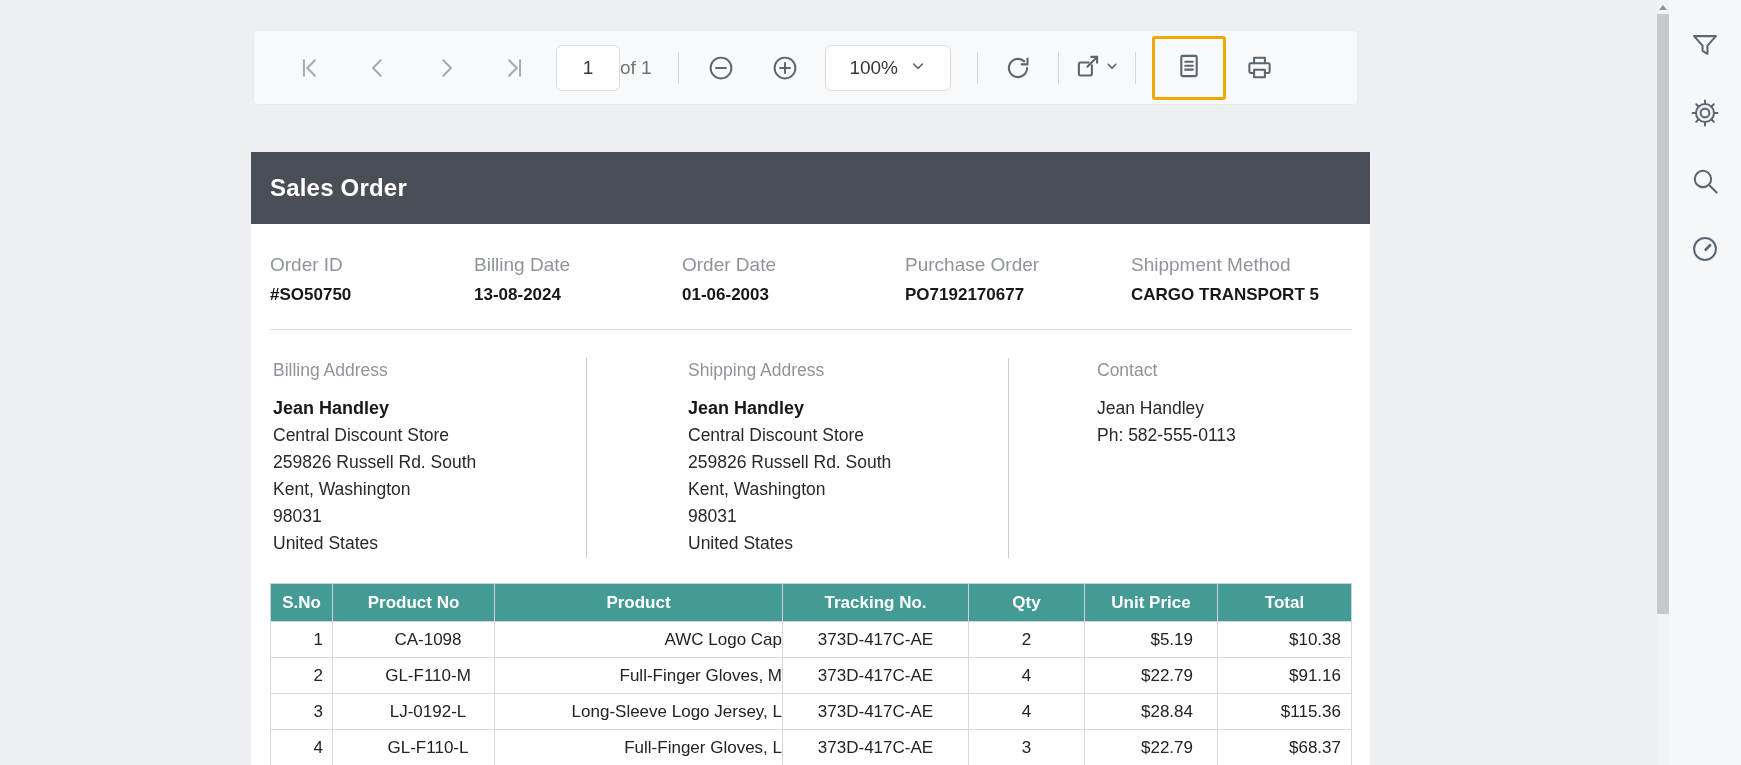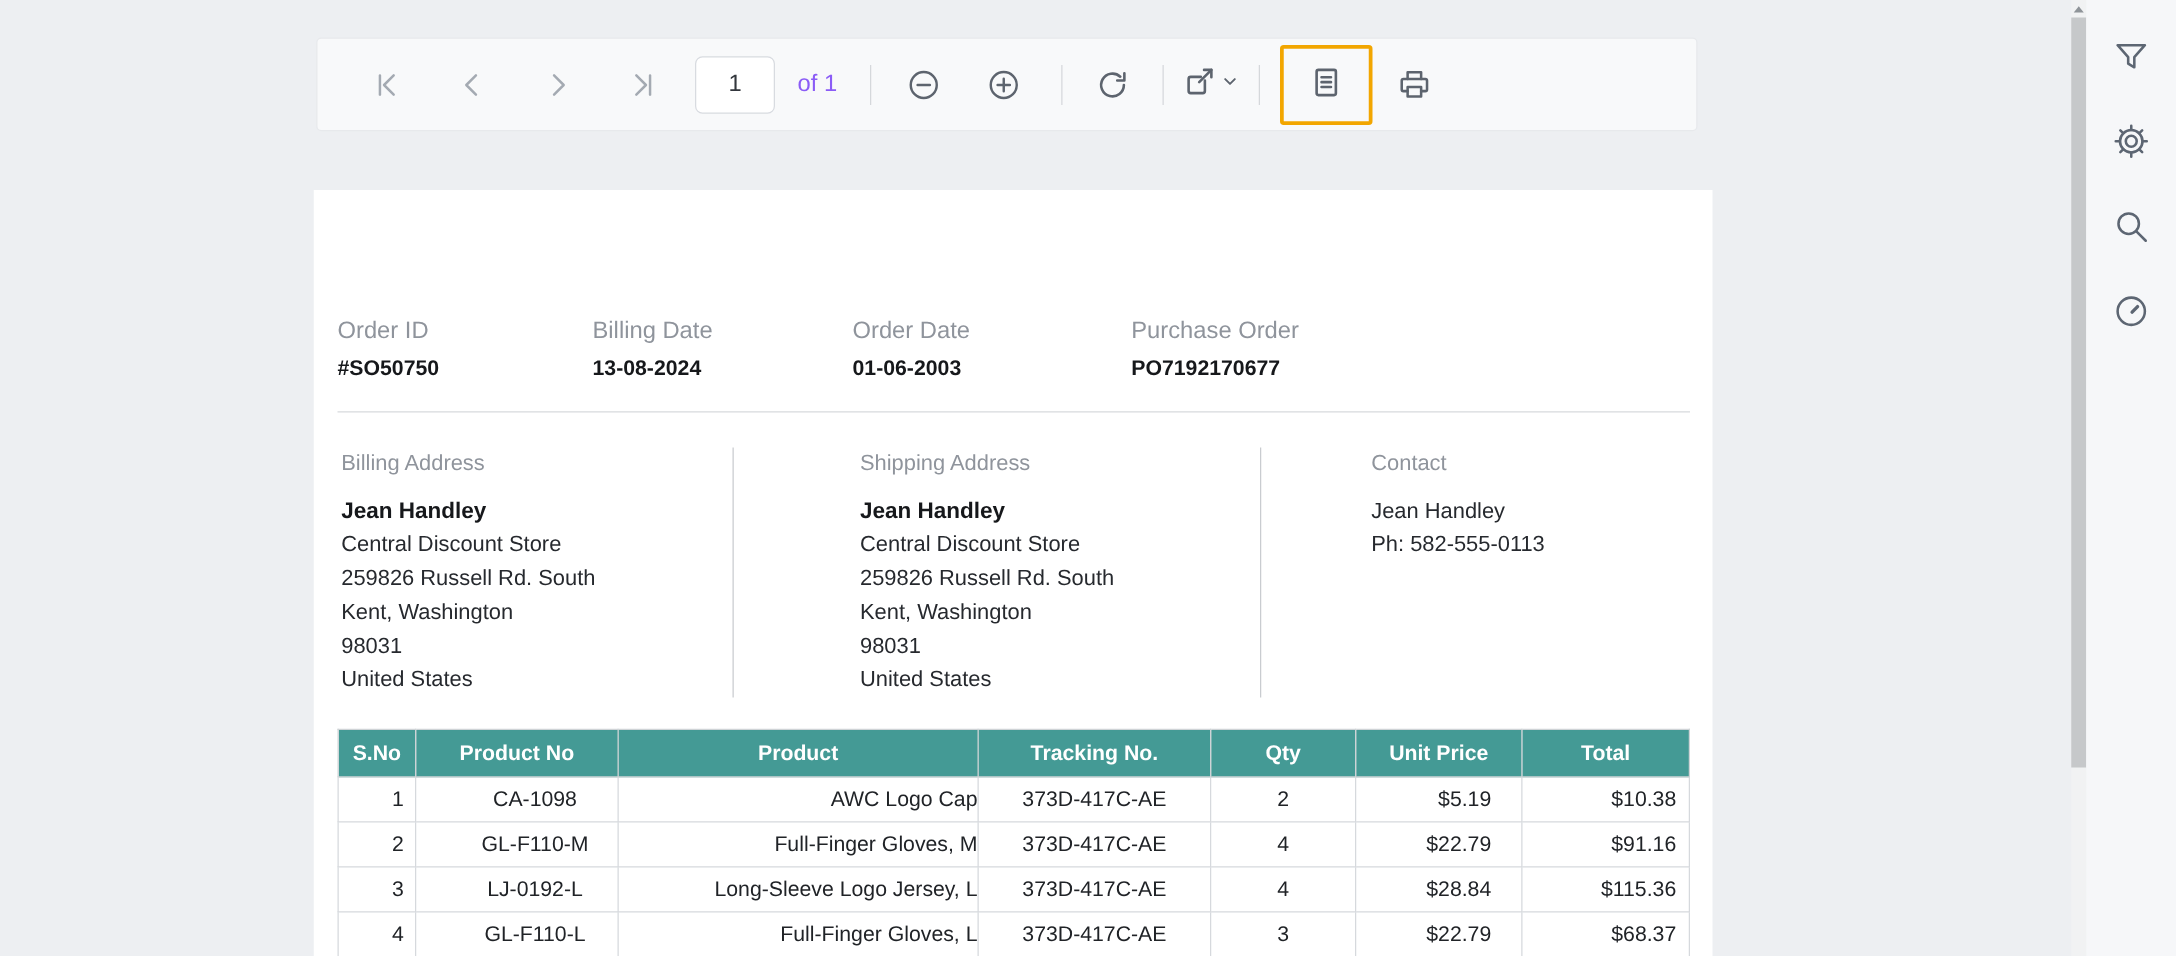--- a/index.html
+++ b/index.html
@@ -31,21 +31,21 @@
   .ml28 { margin-left: 28px; } .ml26 { margin-left: 26px; }
   .ml24 { margin-left: 24px; } .ml22 { margin-left: 22px; }
   .ml20 { margin-left: 20px; }
   .ml16 { margin-left: 16px; } .ml14 { margin-left: 14px; }
   .page-box {
     margin-left: 22px;
     width: 64px; height: 46px;
     background: #ffffff; border: 1px solid #d8dbe0; border-radius: 6px;
     text-align: center; font-size: 19px; color: #33373d;
   }
-  .of-label { margin-left: 18px; font-size: 19px; color: #8b5cf6; white-space: nowrap; }
+  .of-label { font-size: 19px; color: #737373; white-space: nowrap; }
   .tb-divider { width: 1px; height: 32px; background: #d5d8db; }
   .zoom-box {
     margin-left: 20px;
     width: 126px; height: 46px;
     background: #ffffff; border: 1px solid #d8dbe0; border-radius: 6px;
     display: flex; align-items: center; justify-content: center; gap: 12px;
     font-size: 19px; color: #33373d; cursor: pointer;
   }
   .export-group { display: flex; align-items: center; gap: 4px; cursor: pointer; color: #5d646e; margin-left: 16px; }
   .highlight-btn {
@@ -184,20 +184,28 @@
   </button>
   <button class="tb-btn ml24">
     <span>
       <svg width="26" height="26" viewBox="0 0 20 20" fill="none" stroke="currentColor" stroke-width="1.5" stroke-linecap="round">
           <circle cx="10" cy="10" r="8"></circle>
           <path d="M6.2 10h7.6M10 6.2v7.6"></path>
         </svg>
     </span>
   </button>
 
+  <div class="zoom-box">
+    <span>100%</span>
+    <span>
+      <svg width="16" height="16" viewBox="0 0 20 20" fill="none" stroke="#5d646e" stroke-width="2" stroke-linecap="round" stroke-linejoin="round">
+          <path d="M4.5 7.5l5.5 5.5 5.5-5.5"></path>
+        </svg>
+    </span>
+  </div>
 
   <div class="tb-divider ml26"></div>
 
   <button class="tb-btn ml20">
     <span>
       <svg width="26" height="26" viewBox="0 0 20 20" fill="none" stroke="currentColor" stroke-width="1.6" stroke-linecap="round" stroke-linejoin="round">
           <path d="M17 10a7 7 0 1 1-2.2-5.1"></path>
           <path d="M17.3 2.8v4.4h-4.4"></path>
         </svg>
     </span>
@@ -237,36 +245,43 @@
           <path d="M6 6.8V2.8h8v4"></path>
           <path d="M6 14H3.5a1 1 0 0 1-1-1V7.8a1 1 0 0 1 1-1h13a1 1 0 0 1 1 1V13a1 1 0 0 1-1 1H14"></path>
           <rect x="6" y="11.6" width="8" height="5.6"></rect>
         </svg>
     </span>
   </button>
 </div>
 
 <div class="page">
 
+  <div class="page-header">
+    <h1>Sales Order</h1>
+  </div>
 
   <div class="detail-col" style="left:19px">
     <div class="detail-label">Order ID</div>
     <div class="detail-value">#SO50750</div>
   </div>
   <div class="detail-col" style="left:223px">
     <div class="detail-label">Billing Date</div>
     <div class="detail-value">13-08-2024</div>
   </div>
   <div class="detail-col" style="left:431px">
     <div class="detail-label">Order Date</div>
     <div class="detail-value">01-06-2003</div>
   </div>
   <div class="detail-col" style="left:654px">
     <div class="detail-label">Purchase Order</div>
     <div class="detail-value">PO7192170677</div>
+  </div>
+  <div class="detail-col" style="left:880px">
+    <div class="detail-label">Shippment Method</div>
+    <div class="detail-value">CARGO TRANSPORT 5</div>
   </div>
 
   <div class="details-rule"></div>
 
   <div class="addr-col" style="left:22px">
     <div class="addr-heading">Billing Address</div>
     <div class="addr-name">Jean Handley</div>
     <div class="addr-line">Central Discount Store</div>
     <div class="addr-line">259826 Russell Rd. South</div>
     <div class="addr-line">Kent, Washington</div>

